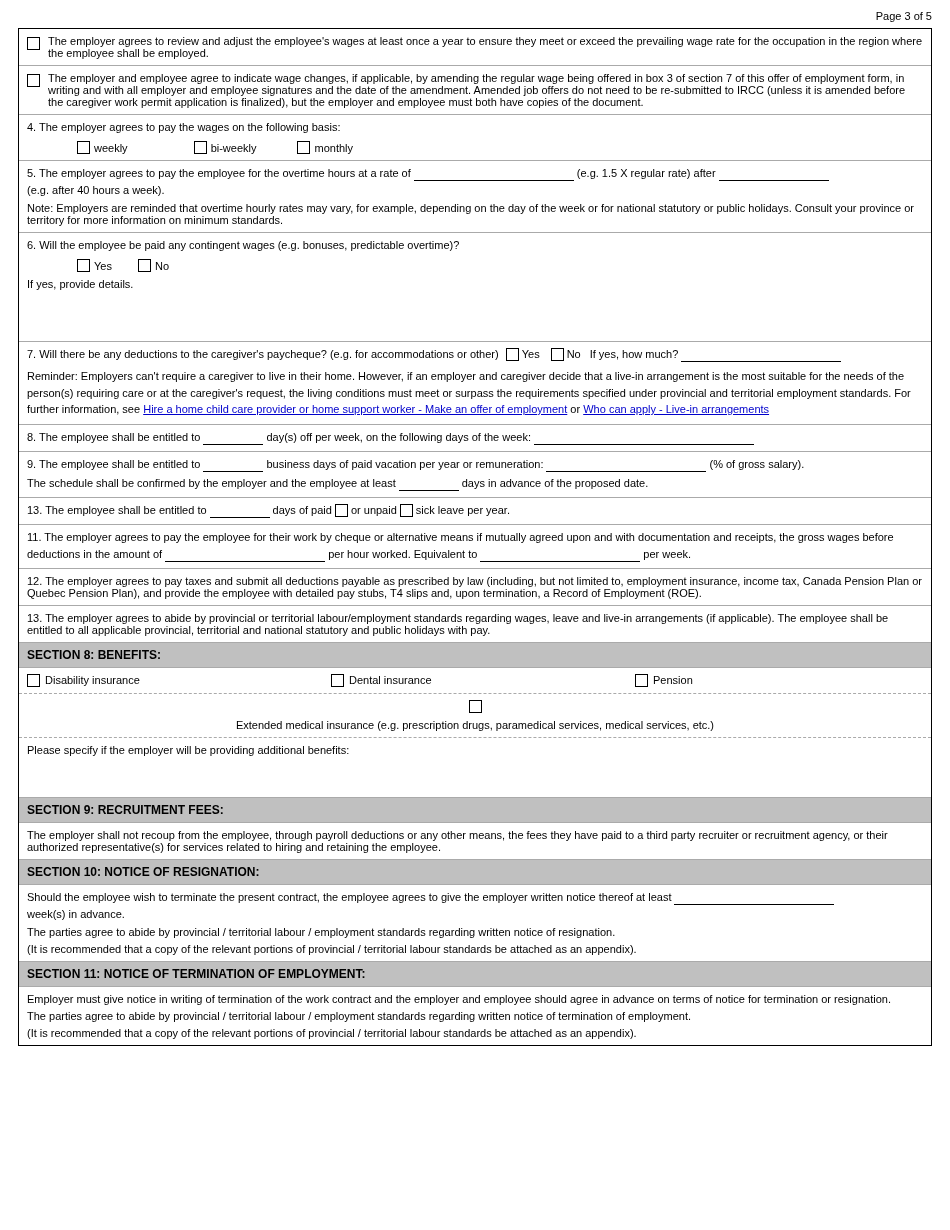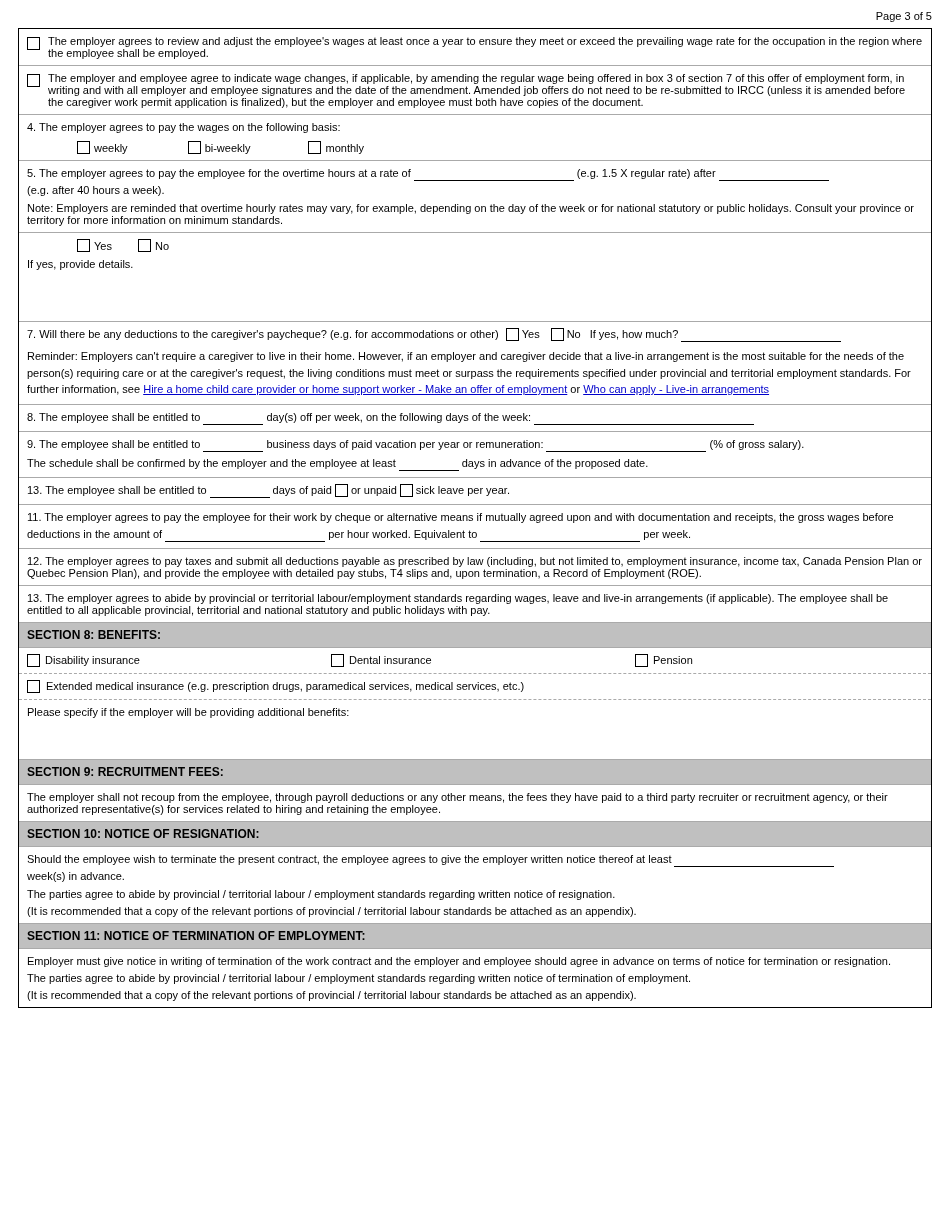--- a/index.html
+++ b/index.html
@@ -120,43 +120,44 @@
       <span>The employer and employee agree to indicate wage changes, if applicable, by amending the regular wage being offered in box 3 of section 7 of this offer of employment form, in writing and with all employer and employee signatures and the date of the amendment. Amended job offers do not need to be re-submitted to IRCC (unless it is amended before the caregiver work permit application is finalized), but the employer and employee must both have copies of the document.</span>
     </div>
 
     <div class="section-row">
       <div style="margin-bottom:8px;">4. The employer agrees to pay the wages on the following basis:</div>
       <div class="checkbox-row" style="padding-left:50px;">
         <div class="checkbox-item">
           <span class="cb"></span>
           <span>weekly</span>
         </div>
-        <div class="checkbox-item" style="margin-left:14px;padding-left:40px;">
+        <div class="checkbox-item" style="margin-left:20px;padding-left:40px;">
           <span class="cb"></span>
           <span>bi-weekly</span>
         </div>
-        <div class="checkbox-item" style="margin-left:36px;padding-left:16px;">
+        <div class="checkbox-item" style="margin-left:19px;padding-left:16px;">
           <span class="cb"></span>
           <span>monthly</span>
         </div>
       </div>
     </div>
 
     <div class="section-row">
       <div class="row-flex" style="margin-bottom:6px;">
         <span>5. The employer agrees to pay the employee for the overtime hours at a rate of</span>
         <span class="underline-field underline-field-long"></span>
         <span>(e.g. 1.5 X regular rate) after</span>
         <span class="underline-field underline-field-med"></span>
         <span>(e.g. after 40 hours a week).</span>
       </div>
       <div>Note: Employers are reminded that overtime hourly rates may vary, for example, depending on the day of the week or for national statutory or public holidays. Consult your province or territory for more information on minimum standards.</div>
     </div>
 
     <div class="section-row">
+      <div style="margin-bottom:8px;">6. Will the employee be paid any contingent wages (e.g. bonuses, predictable overtime)?</div>
       <div class="checkbox-row" style="padding-left:50px;margin-bottom:6px;">
         <div class="checkbox-item">
           <span class="cb"></span>
           <span>Yes</span>
         </div>
         <div class="checkbox-item" style="margin-left:20px;">
           <span class="cb"></span>
           <span>No</span>
         </div>
       </div>
@@ -250,21 +251,21 @@
       <div class="benefit-col">
         <span class="cb"></span>
         <span>Dental insurance</span>
       </div>
       <div class="benefit-col">
         <span class="cb"></span>
         <span>Pension</span>
       </div>
     </div>
 
-    <div style="padding:6px 8px;border-bottom:1px dashed #aaa;display:flex;align-items:center;gap:6px;">
+    <div style="padding:6px 8px;border-bottom:1px dashed #aaa;display:flex;align-items:center;gap:6px;flex-direction:column;">
       <span class="cb"></span>
       <span>Extended medical insurance (e.g. prescription drugs, paramedical services, medical services, etc.)</span>
     </div>
 
     <div class="tall-section" style="min-height:60px;">
       <div>Please specify if the employer will be providing additional benefits:</div>
     </div>
 
     <div class="section-header">SECTION 9: RECRUITMENT FEES:</div>
     <div class="section-row">

